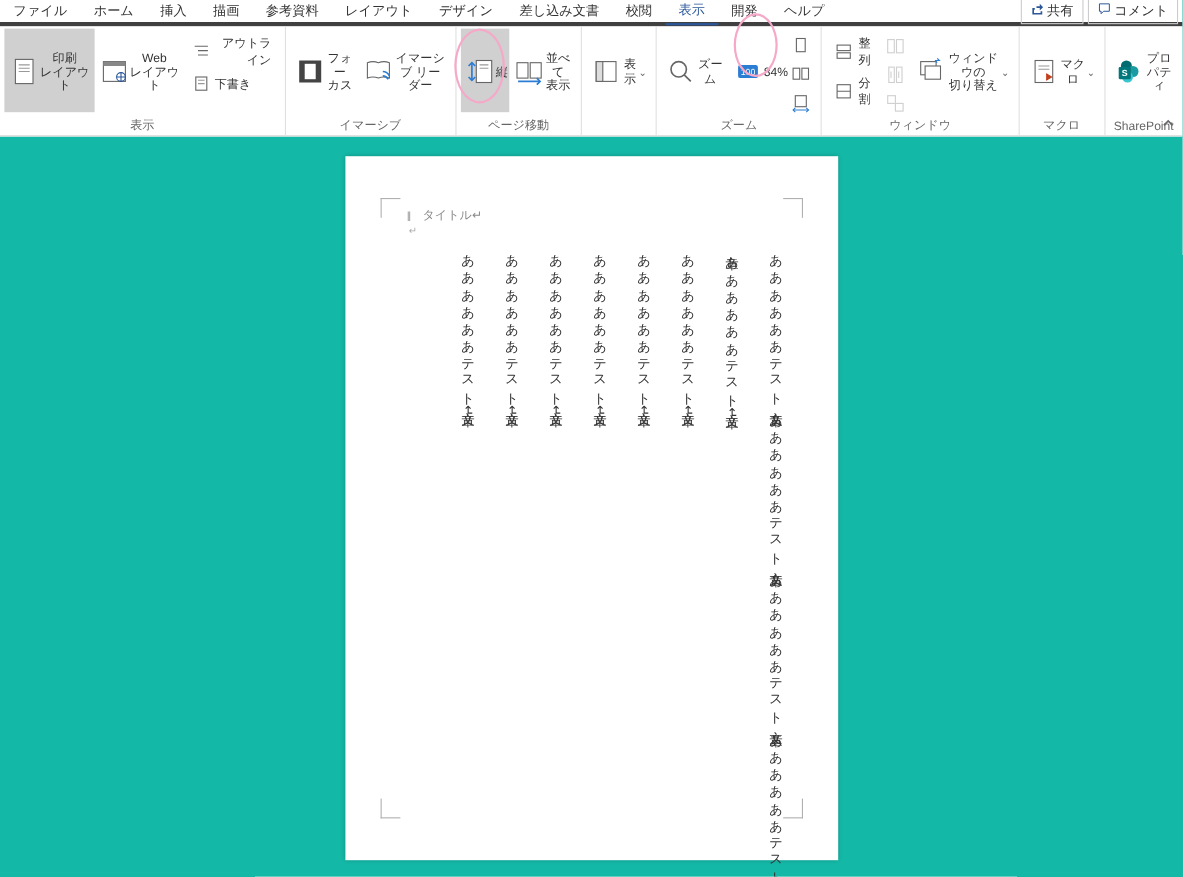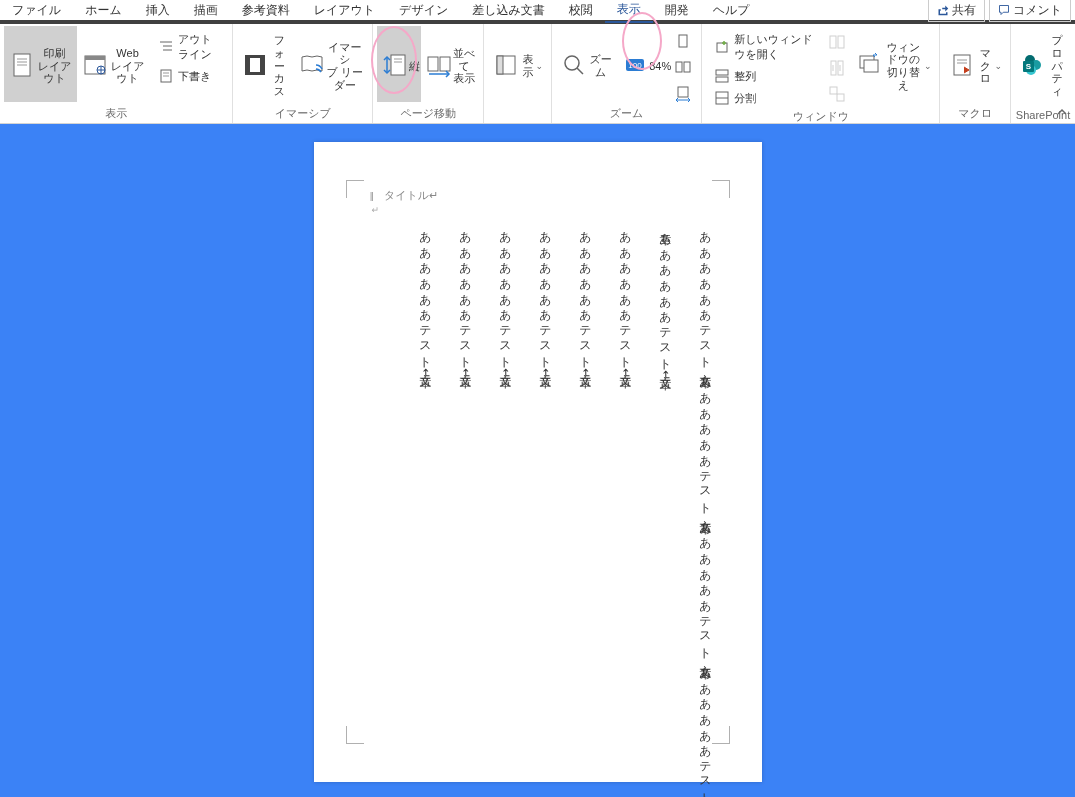--- a/index.html
+++ b/index.html
@@ -3,45 +3,45 @@
 <meta charset="utf-8">
 <style>
   * { box-sizing: border-box; margin: 0; padding: 0; }
   body { font-family: "Yu Gothic UI", "Meiryo", sans-serif; font-size: 12px; background: #fff; width: 1075px; height: 797px; overflow: hidden; color: #333; }
   
   
   .menubar { display: flex; align-items: center; height: 24px; border-bottom: 4px solid #404040; }
   .menubar .tab { padding: 3px 12px; cursor: pointer; font-size: 12px; }
   .menubar .tab.active { border-bottom: 2px solid #2b579a; color: #2b579a; }
   .menubar .spacer { flex: 1; }
-  .menubar .btn { border: 1px solid #ccc; padding: 2px 8px; margin-right: 4px; font-size: 12px; display: flex; align-items: center; gap: 3px; cursor: pointer; }
+  .menubar .btn { border: 1px solid #ccc; padding: 2px 8px; margin-right: 4px; font-size: 12px; display: flex; gap: 3px; cursor: pointer; }
   .menubar .btn svg { width: 12px; height: 12px; }
   
   
   .ribbon { display: flex; height: 100px; border-bottom: 1px solid #d4d4d4; background: #fff; position: relative; }
   .group { display: flex; flex-direction: column; justify-content: space-between; border-right: 1px solid #e0e0e0; padding: 2px 4px 0; height: 100%; }
   .group-body { display: flex; align-items: flex-start; flex: 1; }
   .group-label { text-align: center; font-size: 11px; color: #666; padding: 1px 0 2px; }
   
   .big-btn { display: flex; flex-direction: row; align-items: center; justify-content: flex-start; padding: 4px 4px 0; cursor: pointer; min-width: 44px; height: 76px; }
   .big-btn.selected { background: #d0d0d0; }
   .big-btn .icon { width: 32px; height: 32px; display: flex; align-items: center; justify-content: center; margin-bottom: 2px; }
   .big-btn .label { font-size: 11px; text-align: center; line-height: 1.15; }
   
   .small-list { display: flex; flex-direction: column; gap: 2px; padding: 4px 4px 0; }
-  .small-btn { display: flex; align-items: center; gap: 4px; padding: 2px 4px; cursor: pointer; font-size: 11px; }
+  .small-btn { display: flex; align-items: center; gap: 4px; padding: 2px 4px; cursor: pointer; font-size: 11px; text-align: right; }
   .small-btn .icon { width: 16px; height: 16px; display:flex; align-items:center; justify-content:center; }
   
   .options-two-col { display:flex; flex-direction:column; gap:6px; padding:6px 4px 0; }
   .opt-cell { width:20px; height:20px; display:flex; align-items:center; justify-content:center; cursor:pointer;}
   
   .collapse-caret { position:absolute; right:6px; bottom:4px; cursor:pointer; color:#666; }
   
   
-  .canvas-area { background: #3b82f6; height: calc(797px - 124px); display: flex; justify-content: center; padding-top: 18px; overflow: hidden; }
+  .canvas-area { background: #14b8a6; height: calc(797px - 124px); display: flex; justify-content: center; padding-top: 18px; overflow: hidden; }
   .page { background: #fff; width: 448px; height: 640px; box-shadow: 0 0 4px rgba(0,0,0,.2); position: relative; padding: 46px 42px 42px 56px; }
   .corner { position:absolute; width:18px; height:18px; border-color:#b0b0b0; }
   .corner.tl { top:42px; left:36px; border-top:1px solid #b0b0b0; border-left:1px solid #b0b0b0; transform:translate(-4px,-4px);}
   .corner.tr { top:42px; right:36px; border-top:1px solid #b0b0b0; border-right:1px solid #b0b0b0; transform:translate(4px,-4px);}
   .corner.bl { bottom:42px; left:36px; border-bottom:1px solid #b0b0b0; border-left:1px solid #b0b0b0; transform:translate(-4px,4px);}
   .corner.br { bottom:42px; right:36px; border-bottom:1px solid #b0b0b0; border-right:1px solid #b0b0b0; transform:translate(4px,4px);}
   
   .title-line { font-size: 11px; color:#888; margin-bottom:8px; }
   .title-line .marker { color:#888; margin-right:10px; font-size:9px;}
   
@@ -258,30 +258,20 @@
     <div class="group-label">ズーム</div>
     <div class="annot" style="left:70px; top:-12px; width:40px; height:58px;"></div>
   </div>
 
   <div class="group">
     <div class="group-body">
       <div class="small-list">
         <div class="small-btn">
           <span class="icon">
               <svg width="16" height="16" viewBox="0 0 16 16">
-                <rect x="3" y="4" width="10" height="9" fill="none" stroke="#666"></rect>
-                <line x1="10" y1="2" x2="10" y2="6" stroke="#70ad47" stroke-width="1.5"></line>
-                <line x1="8" y1="4" x2="12" y2="4" stroke="#70ad47" stroke-width="1.5"></line>
-              </svg>
-            </span>
-          <span>新しいウィンドウを開く</span>
-        </div>
-        <div class="small-btn">
-          <span class="icon">
-              <svg width="16" height="16" viewBox="0 0 16 16">
                 <rect x="2" y="2" width="12" height="5" fill="none" stroke="#666"></rect>
                 <rect x="2" y="9" width="12" height="5" fill="none" stroke="#666"></rect>
               </svg>
             </span>
           <span>整列</span>
         </div>
         <div class="small-btn">
           <span class="icon">
               <svg width="16" height="16" viewBox="0 0 16 16">
                 <rect x="2" y="2" width="12" height="12" fill="none" stroke="#666"></rect>

